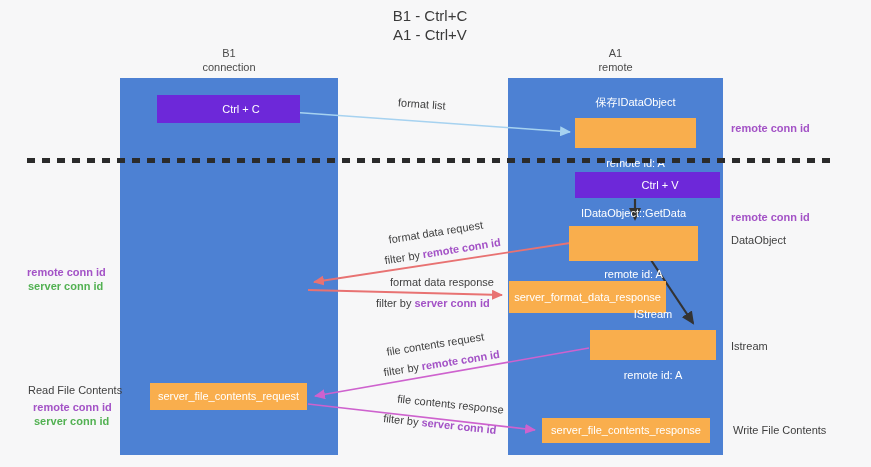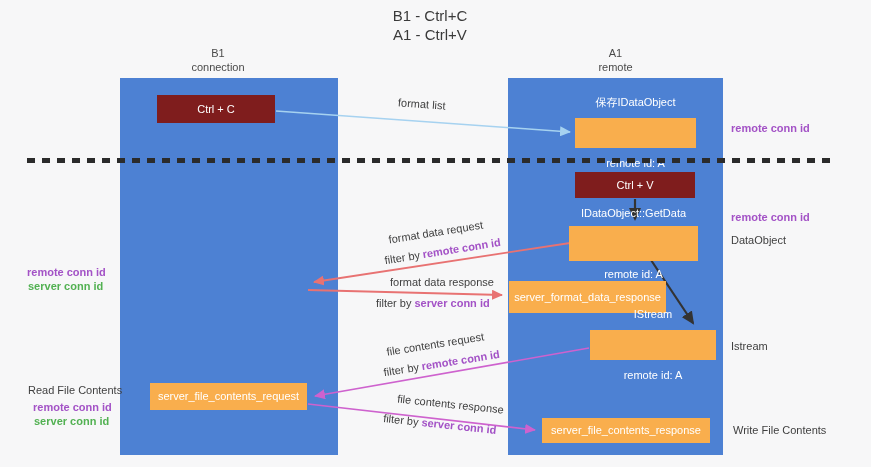--- a/index.html
+++ b/index.html
@@ -8,26 +8,26 @@
     font-family:"Liberation Sans",sans-serif;background:#f7f7f8;
   }
   .abs{position:absolute;}
   
   .title{left:330px;top:6px;width:200px;text-align:center;color:#3a3a3a;font-size:15px;line-height:19px;}
   
   .column{background:#4d81d3;top:78px;height:377px;}
   .col-left{left:120px;width:218px;}
   .col-right{left:508px;width:215px;}
   .col-header{top:46px;text-align:center;font-size:11px;line-height:14px;color:#4a4a4a;}
-  .ch-left{left:109px;width:218px;}
+  .ch-left{left:120px;width:218px;}
   .ch-right{left:508px;width:215px;}
   
   .node{display:flex;flex-direction:column;align-items:center;justify-content:center;
         color:#fff;font-size:11px;line-height:13px;text-align:center;z-index:3;}
-  .green{background:#7f1d1d;}
+  .green{background:#6d28d9;padding-left:25px;}
   .orange{background:#f9ae4d;gap:48px;}
   
   .arrowlayer{left:0;top:0;z-index:2;pointer-events:none;}
   
   .divider{left:27px;top:158px;width:805px;height:5px;z-index:4;
            background:repeating-linear-gradient(90deg,#2b2b2b 0 8px,transparent 8px 15px);}
   
   .lbl{font-size:11px;color:#3f3f3f;white-space:nowrap;z-index:5;}
   .purple{color:#a352c6;font-weight:bold;}
   .greentxt{color:#52b152;font-weight:bold;}

